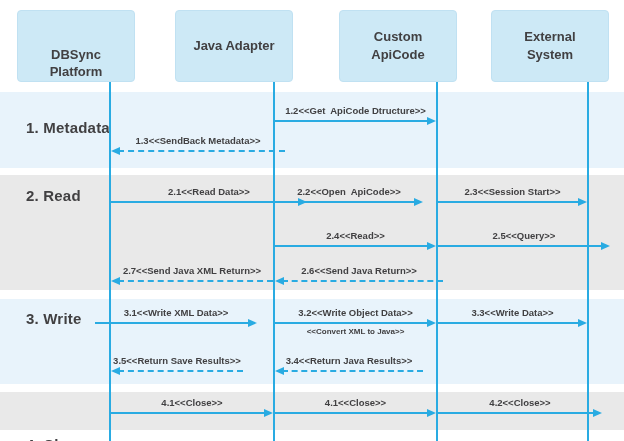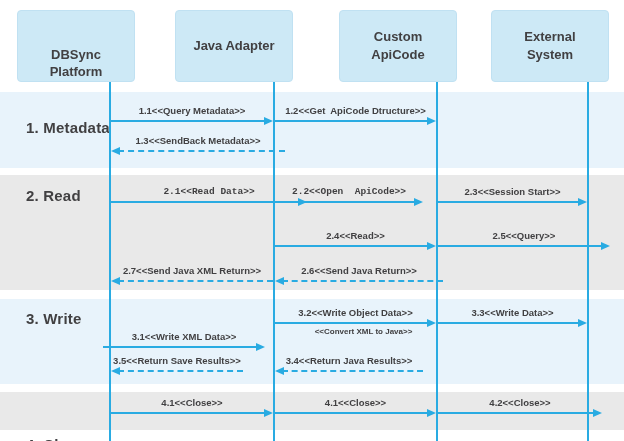--- a/index.html
+++ b/index.html
@@ -31,21 +31,21 @@
   .msg-line{position:absolute;bottom:2px;height:0;border-top:2px solid #29abe2;}
   .msg.solid  .msg-line{left:0;right:7px;border-top-style:solid;}
   .msg.dashed .msg-line{left:7px;right:0;border-top-style:dashed;}
   .head{
     position:absolute;bottom:-1px;width:0;height:0;
     border-top:4px solid transparent;border-bottom:4px solid transparent;
   }
   .msg.solid  .head{right:0;border-left:9px solid #29abe2;}
   .msg.dashed .head{left:0;border-right:9px solid #29abe2;}
   .note{
-    position:absolute;text-align:center;font-size:8px;font-weight:bold;white-space:pre;padding-left:8px;
+    position:absolute;text-align:center;font-size:8px;font-weight:bold;white-space:pre;
   }
 </style>
 </head>
 <body>
 
 <div class="stage">
 
   <div class="band blue" style="top:92px;height:76px;"></div>
   <div class="band gray" style="top:175px;height:115px;"></div>
   <div class="band blue" style="top:299px;height:85px;"></div>
@@ -67,42 +67,37 @@
   <div class="actor" style="left:339px;">
     <div class="actor-label">Custom ApiCode</div>
   </div>
   <div class="actor" style="left:175px;">
     <div class="actor-label">Java Adapter</div>
   </div>
   <div class="actor" style="left:491px;">
     <div class="actor-label">External System</div>
   </div>
 
-  <div class="msg solid" style="left:111px;width:162px;top:104px;">
-    <div class="msg-label">1.1&lt;&lt;Query Metadata&gt;&gt;</div>
-    <div class="msg-line"></div>
-    <div class="head"></div>
-  </div>
   <div class="msg solid" style="left:275px;width:161px;top:104px;">
     <div class="msg-label">1.2&lt;&lt;Get  ApiCode Dtructure&gt;&gt;</div>
     <div class="msg-line"></div>
     <div class="head"></div>
   </div>
   <div class="msg dashed" style="left:111px;width:162px;top:134px;padding-left:12px;">
     <div class="msg-label">1.3&lt;&lt;SendBack Metadata&gt;&gt;</div>
     <div class="msg-line"></div>
     <div class="head"></div>
   </div>
 
-  <div class="msg solid" style="left:111px;width:196px;top:185px;font-family:Liberation Mono, monospace;">
+  <div class="msg solid" style="left:111px;width:196px;top:185px;">
     <div class="msg-label">2.1&lt;&lt;Read Data&gt;&gt;</div>
     <div class="msg-line"></div>
     <div class="head"></div>
   </div>
-  <div class="msg solid" style="left:275px;width:148px;top:185px;font-family:Liberation Mono, monospace;">
+  <div class="msg solid" style="left:275px;width:148px;top:185px;">
     <div class="msg-label">2.2&lt;&lt;Open  ApiCode&gt;&gt;</div>
     <div class="msg-line"></div>
     <div class="head"></div>
   </div>
   <div class="msg solid" style="left:438px;width:149px;top:185px;">
     <div class="msg-label">2.3&lt;&lt;Session Start&gt;&gt;</div>
     <div class="msg-line"></div>
     <div class="head"></div>
   </div>
   <div class="msg solid" style="left:275px;width:161px;top:229px;">
@@ -119,21 +114,21 @@
     <div class="msg-label">2.6&lt;&lt;Send Java Return&gt;&gt;</div>
     <div class="msg-line"></div>
     <div class="head"></div>
   </div>
   <div class="msg dashed" style="left:111px;width:162px;top:264px;">
     <div class="msg-label">2.7&lt;&lt;Send Java XML Return&gt;&gt;</div>
     <div class="msg-line"></div>
     <div class="head"></div>
   </div>
 
-  <div class="msg solid" style="left:103px;width:162px;top:306px;margin-top:24px;">
+  <div class="msg solid" style="left:95px;width:162px;top:306px;">
     <div class="msg-label">3.1&lt;&lt;Write XML Data&gt;&gt;</div>
     <div class="msg-line"></div>
     <div class="head"></div>
   </div>
   <div class="msg solid" style="left:275px;width:161px;top:306px;">
     <div class="msg-label">3.2&lt;&lt;Write Object Data&gt;&gt;</div>
     <div class="msg-line"></div>
     <div class="head"></div>
   </div>
   <div class="note" style="left:275px;width:161px;top:327px;">&lt;&lt;Convert XML to Java&gt;&gt;</div>

